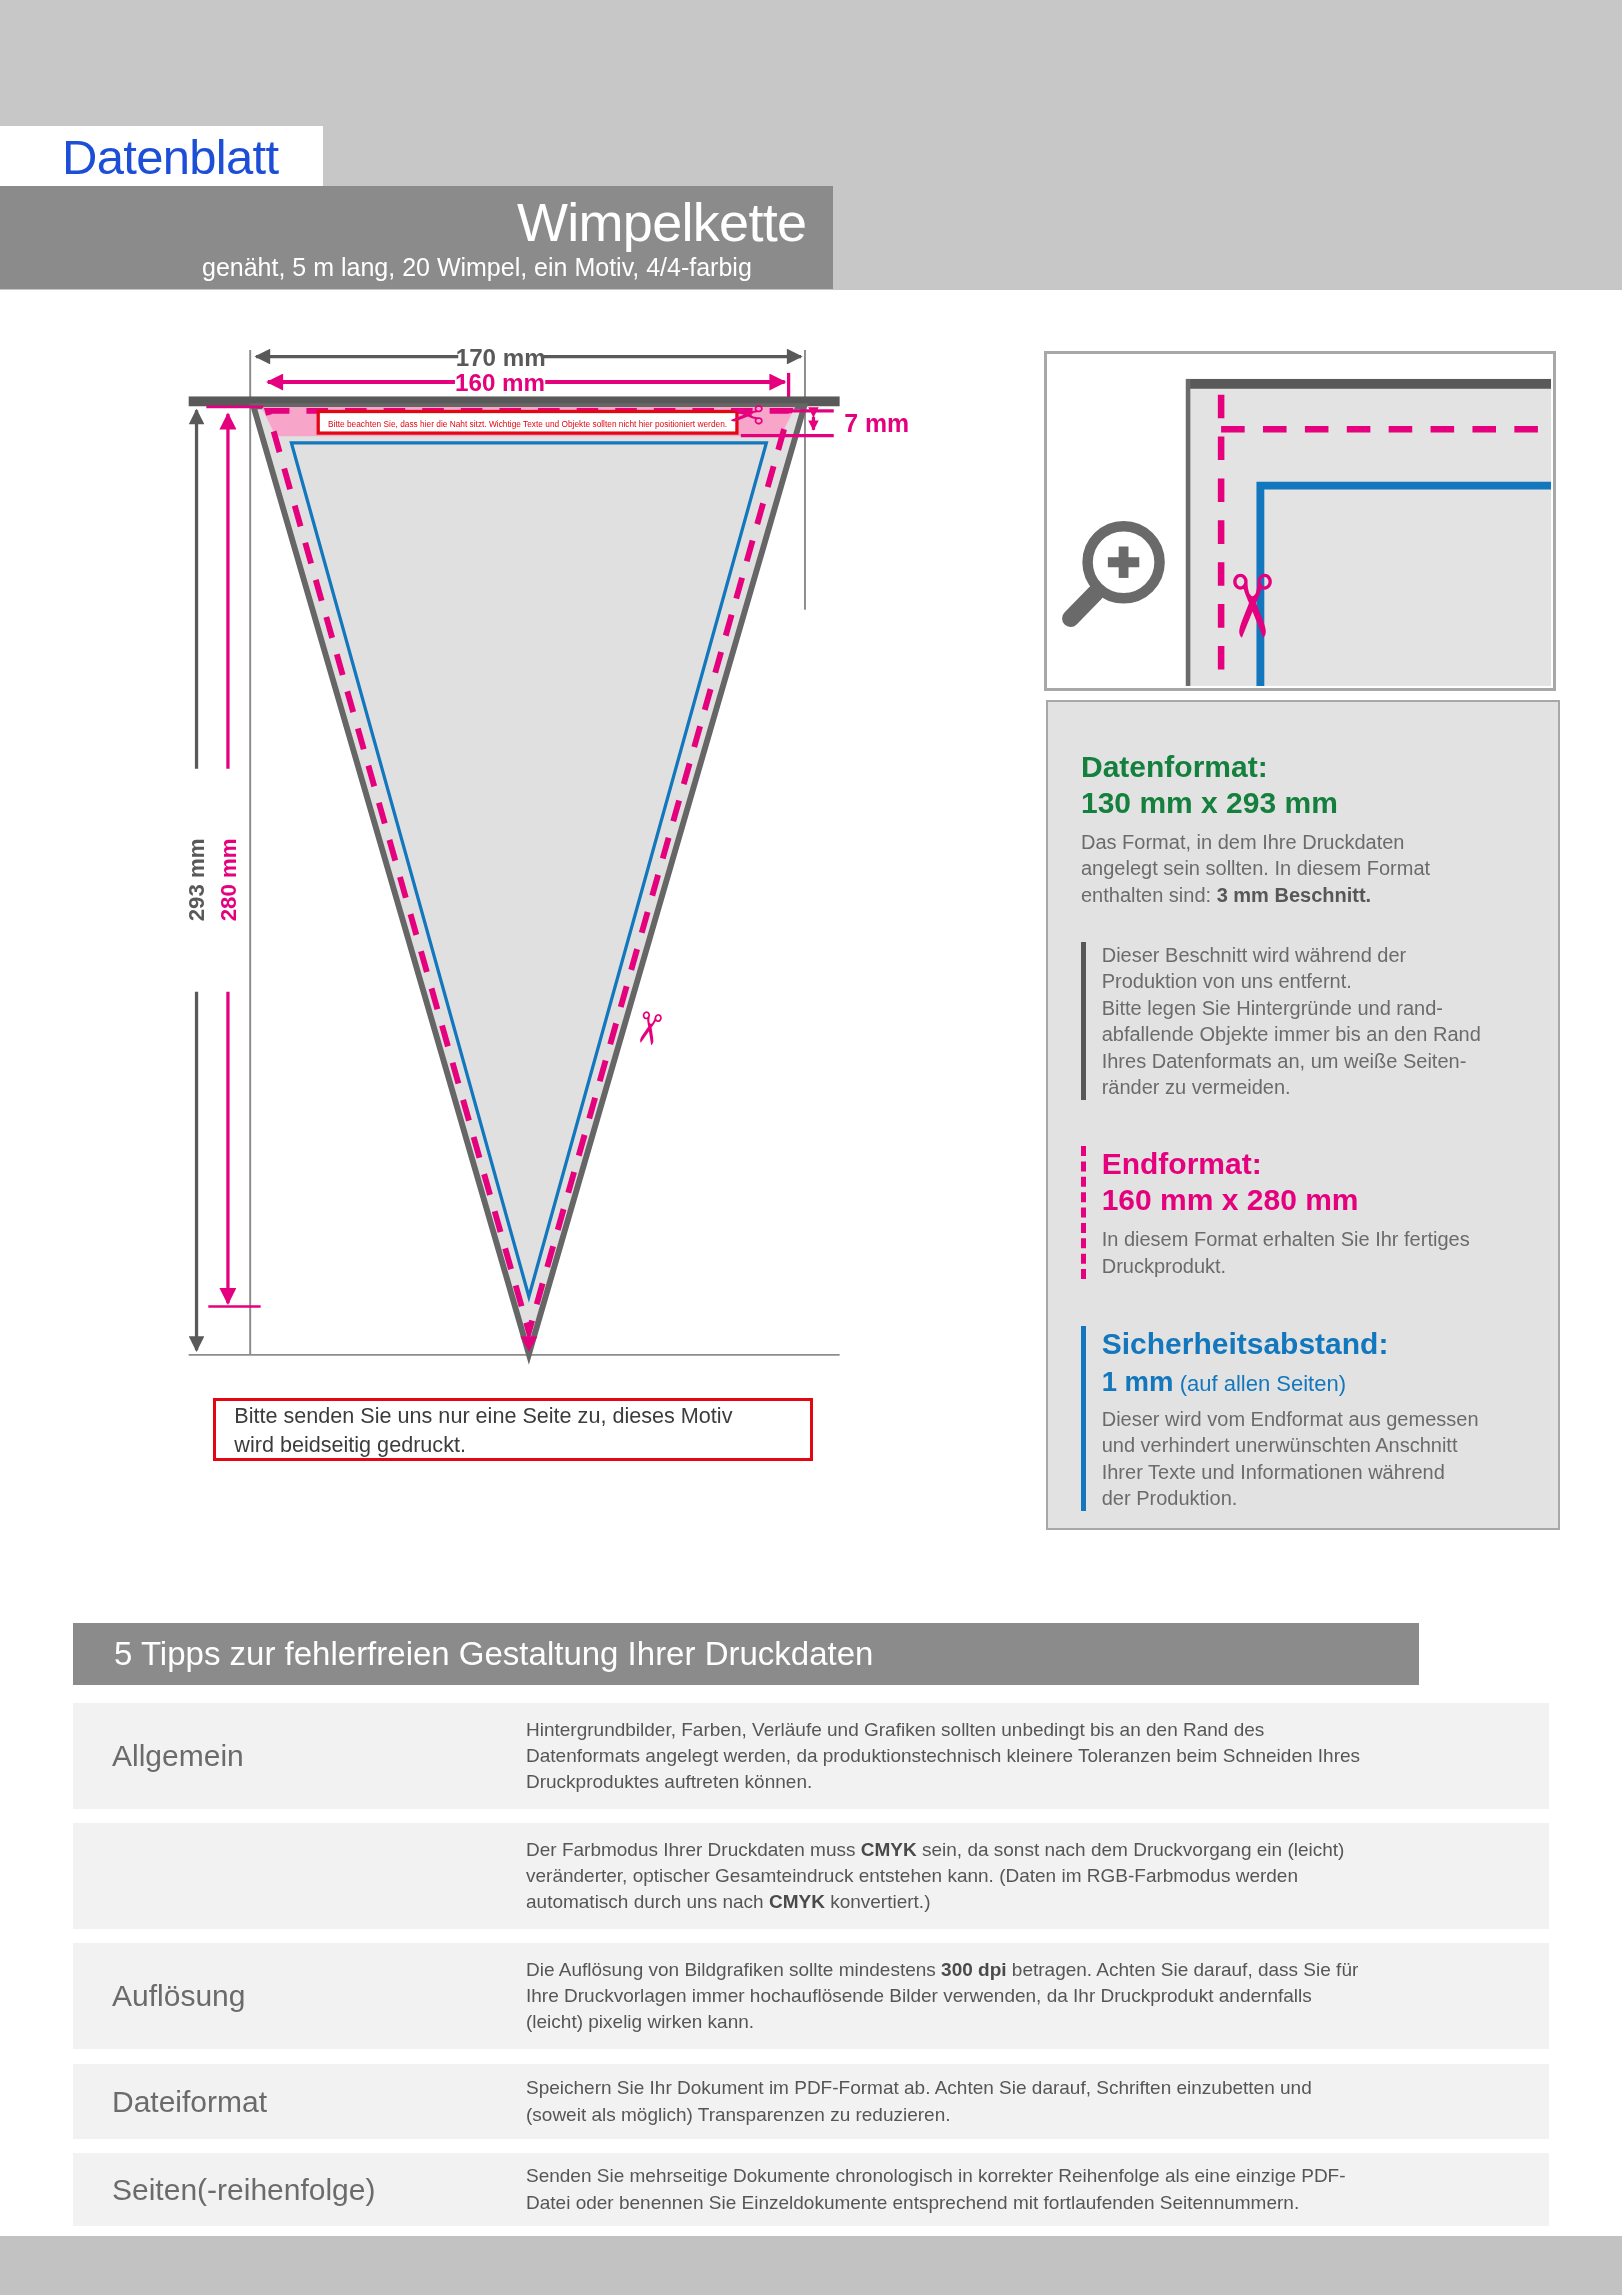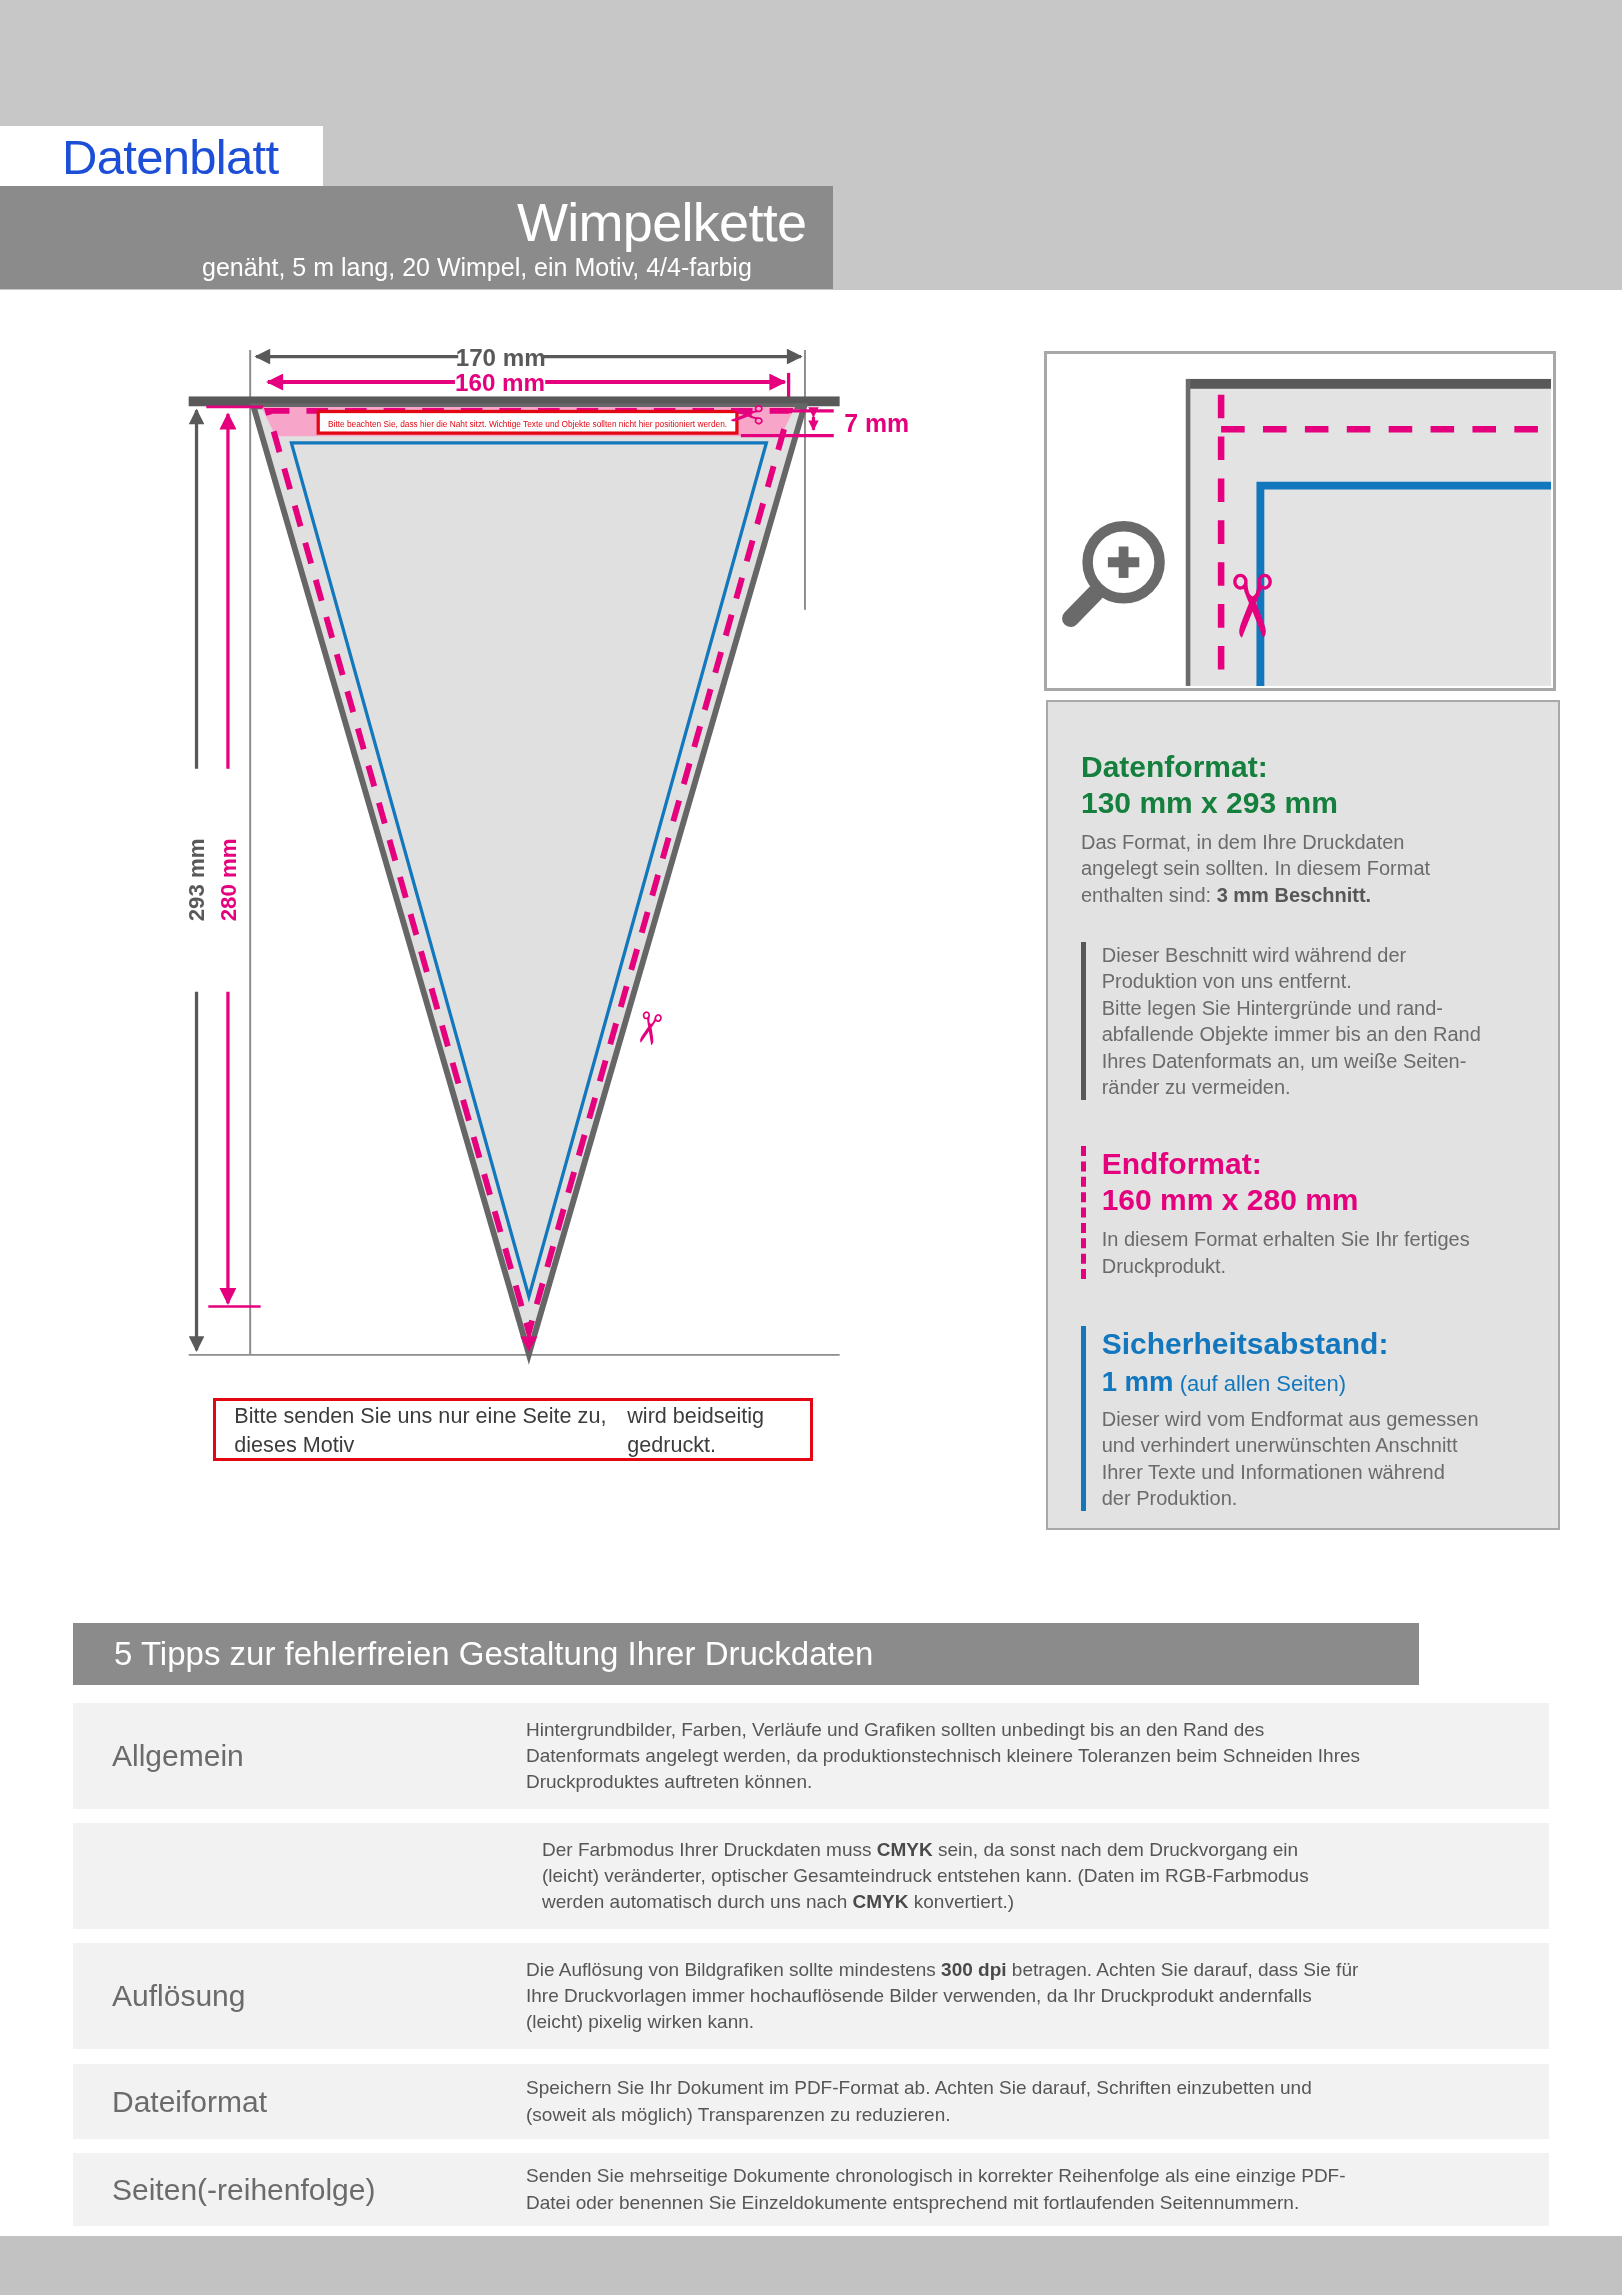--- a/index.html
+++ b/index.html
@@ -43,21 +43,21 @@
   .info-panel .para b{color:#575757;}
   .block-bar{margin-top:34px;border-left:5.2px solid #575757;padding-left:15.7px;}
   .block-endformat{margin-top:46px;border-left:5.2px dashed #e5007d;padding-left:15.7px;}
   .block-sicherheit{margin-top:47px;border-left:5.2px solid #1377bd;padding-left:15.7px;}
   .value-line{font-size:22px;color:#1377bd;margin-top:3.9px;}
   .value-line b{font-size:27.5px;}
   
   .note-box{
     position:absolute;left:213px;top:1398px;width:600px;height:63px;background:#ffffff;
     border:3.3px solid #e30613;box-sizing:border-box;z-index:3;
-    display:flex;justify-content:center;padding-left:18.3px;
+    display:flex;flex-direction:column;justify-content:center;padding-left:18.3px;
     font-size:21.6px;line-height:29px;color:#3c3c3c;
   }
   
   .tips-banner{
     position:absolute;left:73px;top:1623px;width:1346px;height:62px;background:#8b8b8b;
     display:flex;align-items:center;z-index:3;
   }
   .tips-banner span{padding-left:41px;color:#ffffff;font-size:33px;}
   .tip-row{
     position:absolute;left:73px;width:1476px;background:#f2f2f2;z-index:3;
@@ -235,21 +235,21 @@
   </div>
 
   <div class="tip-row r1">
     <div class="tip-label">Allgemein</div>
     <div class="tip-text">
         <p style="margin:0"><span>Hintergrundbilder, Farben, Verläufe und Grafiken sollten unbedingt bis an den Rand des Datenformats angelegt werden, da produktionstechnisch kleinere Toleranzen beim Schneiden Ihres Druckproduktes auftreten können.</span></p>
       </div>
   </div>
   <div class="tip-row r2">
     <div class="tip-text">
-        <p style="margin:16px"><span>Der Farbmodus Ihrer Druckdaten muss </span><b>CMYK</b><span> sein, da sonst nach dem Druckvorgang ein (leicht) veränderter, optischer Gesamteindruck entstehen kann. (Daten im RGB-Farbmodus werden automatisch durch uns nach </span><b>CMYK</b><span> konvertiert.)</span></p>
+        <p style="margin:0"><span>Der Farbmodus Ihrer Druckdaten muss </span><b>CMYK</b><span> sein, da sonst nach dem Druckvorgang ein (leicht) veränderter, optischer Gesamteindruck entstehen kann. (Daten im RGB-Farbmodus werden automatisch durch uns nach </span><b>CMYK</b><span> konvertiert.)</span></p>
       </div>
   </div>
   <div class="tip-row r3">
     <div class="tip-label">Auflösung</div>
     <div class="tip-text">
         <p style="margin:0"><span>Die Auflösung von Bildgrafiken sollte mindestens </span><b>300 dpi</b><span> betragen. Achten Sie darauf, dass Sie für Ihre Druckvorlagen immer hochauflösende Bilder verwenden, da Ihr Druckprodukt andernfalls (leicht) pixelig wirken kann.</span></p>
       </div>
   </div>
   <div class="tip-row r4">
     <div class="tip-label">Dateiformat</div>

